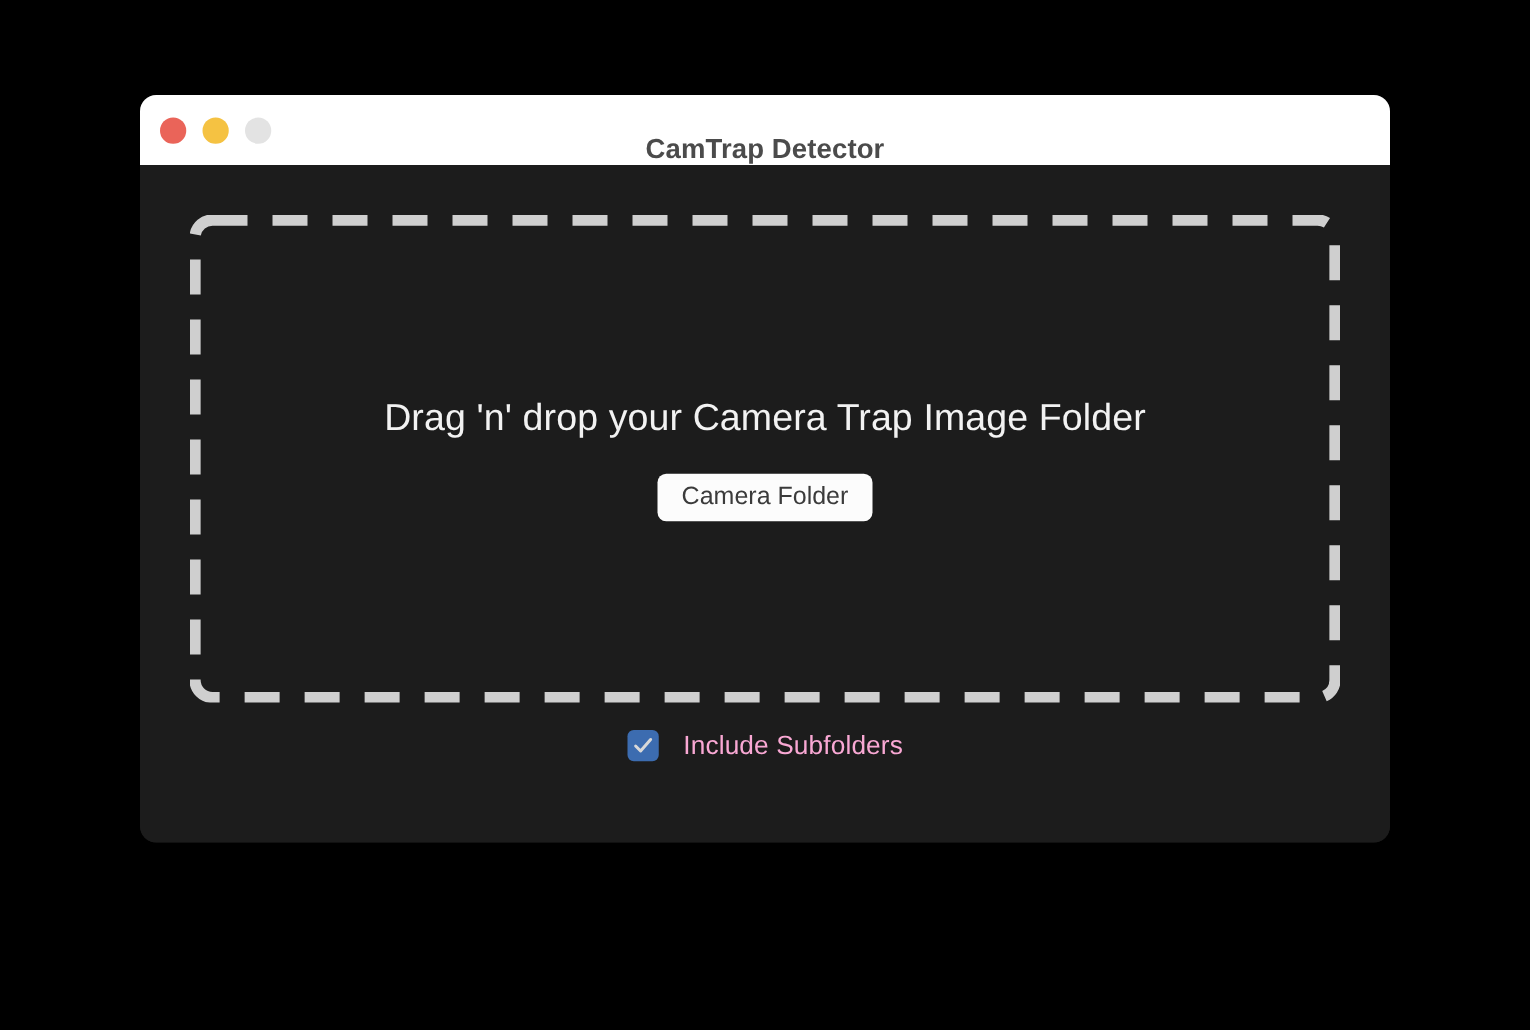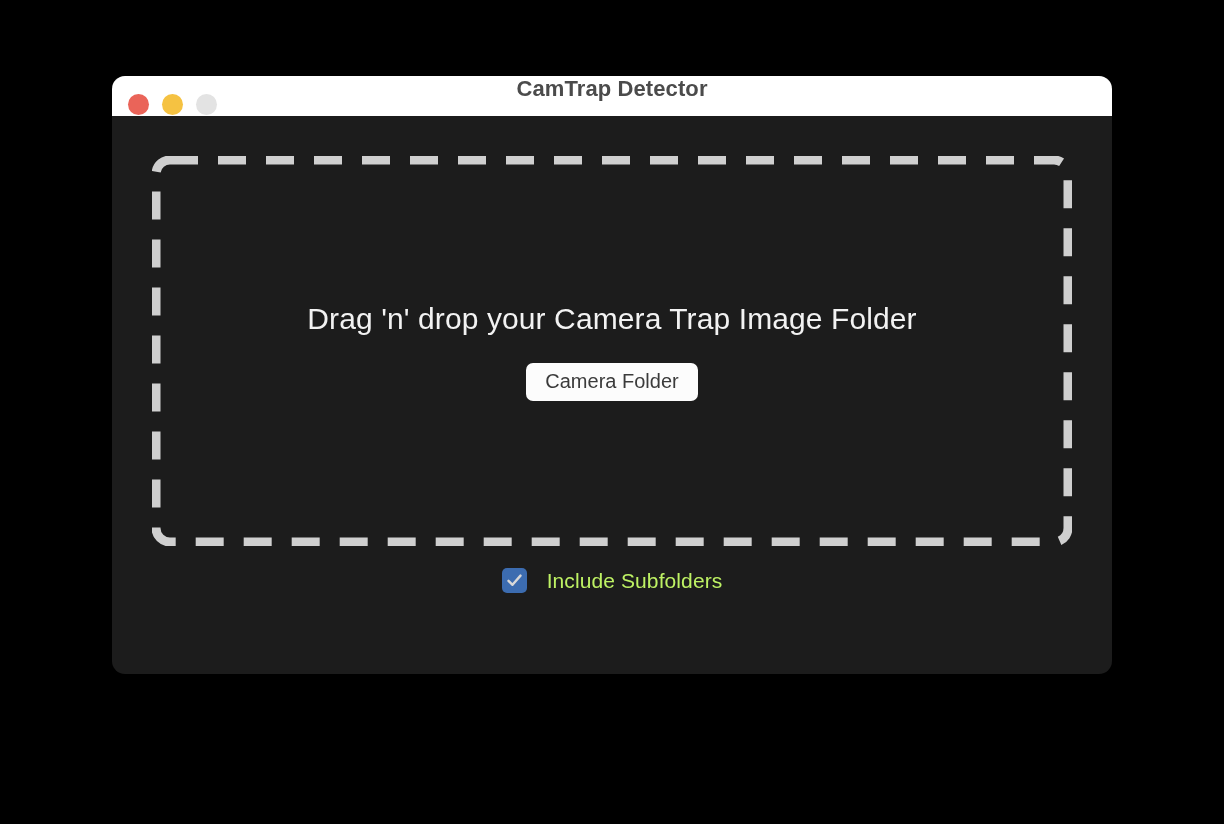--- a/index.html
+++ b/index.html
@@ -27,24 +27,24 @@
     width: 1000px;
     height: 598px;
     border-radius: 13px;
     background: #1c1c1c;
     overflow: hidden;
   }
 
   
   .titlebar {
     position: relative;
-    height: 40px;
+    height: 56px;
     background: #ffffff;
     display: flex;
-    align-items: flex-start;
+    align-items: flex-end;
   }
 
   .traffic-lights {
     position: absolute;
     left: 16px;
     top: 0;
     height: 56px;
     display: flex;
     align-items: center;
     gap: 13px;
@@ -152,21 +152,21 @@
     align-items: center;
     justify-content: center;
     cursor: pointer;
     flex: none;
   }
 
   .checkbox svg { display: block; }
 
   .option-label {
     font-size: 21px;
-    color: #bef264;
+    color: #f9a8d4;
     user-select: none;
     letter-spacing: 0.1px;
   }
 </style>
 </head>
 <body>
 
 <div id="root">
 
   <div class="window">

